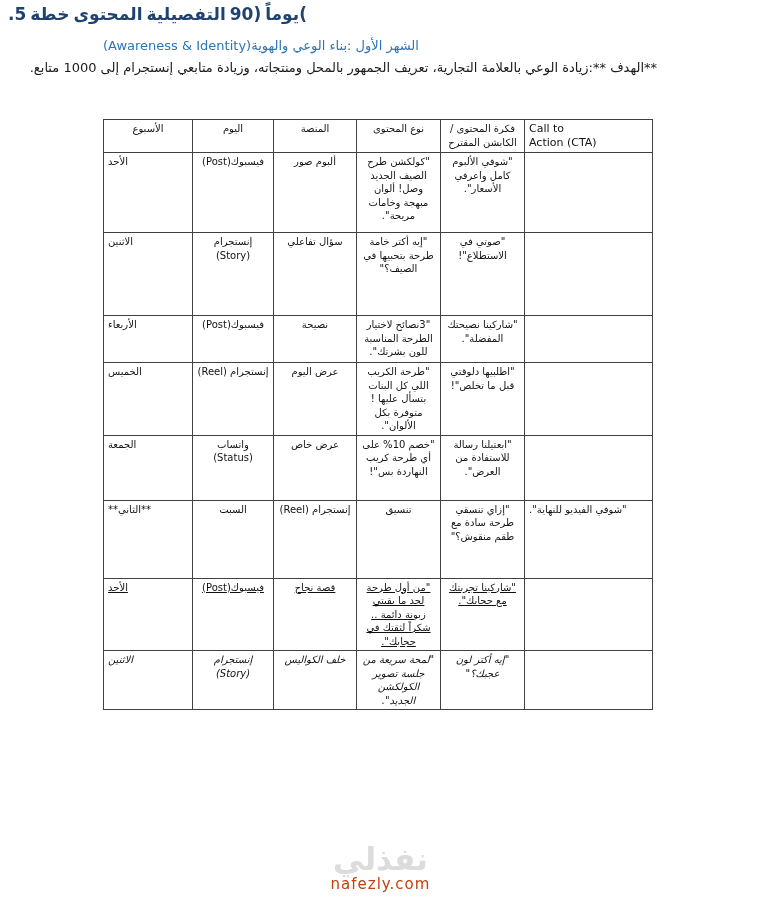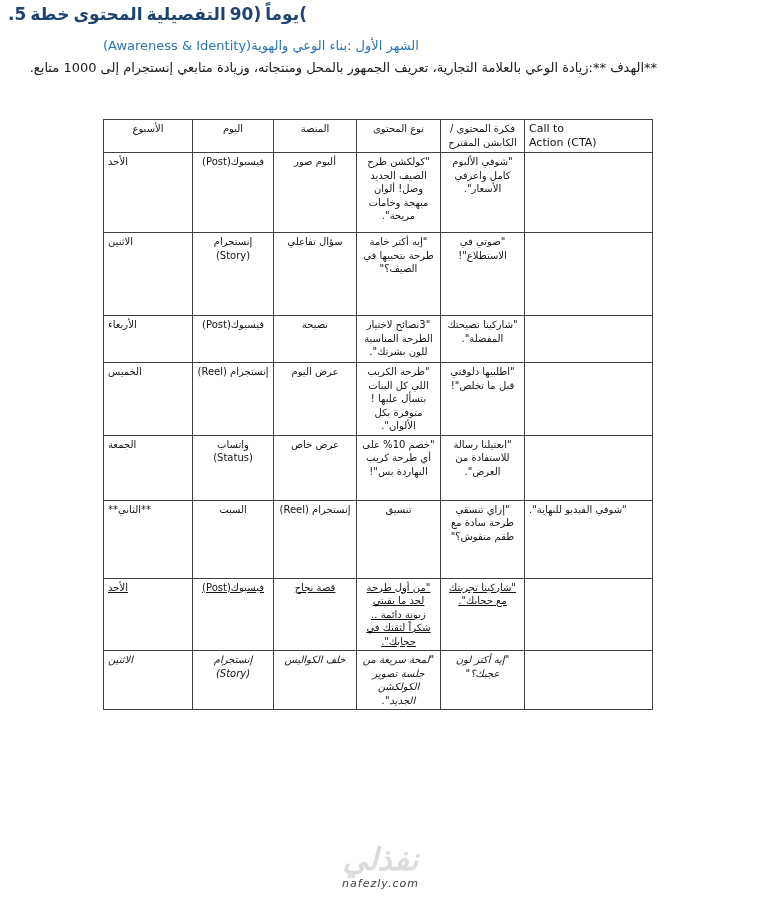--- a/index.html
+++ b/index.html
@@ -28,23 +28,23 @@
   .plan tbody tr:nth-child(7){height:66px;text-decoration:underline;}
   .plan tbody tr:nth-child(8){height:48px;font-style:italic;}
   .plan tbody tr:nth-child(9){height:83px;}
   .plan tbody tr:nth-child(10){height:65px;}
   .plan .c0{text-align:left;}
   .plan .c1,.plan .c2,.plan .c3,.plan .c4{text-align:center;}
   .plan .c5{text-align:left;}
   .plan th.c0{text-align:center;}
   .plan th.c5{direction:ltr;text-align:left;font-size:11px;}
   .plan th.c5 div{width:70px;}
-  .watermark{position:absolute;left:0;top:842px;width:761px;text-align:center;font-style:italic;}
+  .watermark{position:absolute;left:0;top:842px;width:761px;text-align:center;}
   .wm-logo{font-size:31px;font-weight:bold;color:#dcdcdc;line-height:34px;direction:rtl;}
-  .wm-url{font-size:11px;color:#404040;letter-spacing:1px;line-height:16px;
+  .wm-url{font-size:15px;color:#c2410c;letter-spacing:1px;line-height:16px;
           font-family:"DejaVu Sans",sans-serif;}
 </style>
 </head>
 <body>
 
 <div class="page">
 
   <div class="title">
       <span>.5</span>
       <span>خطة</span>

